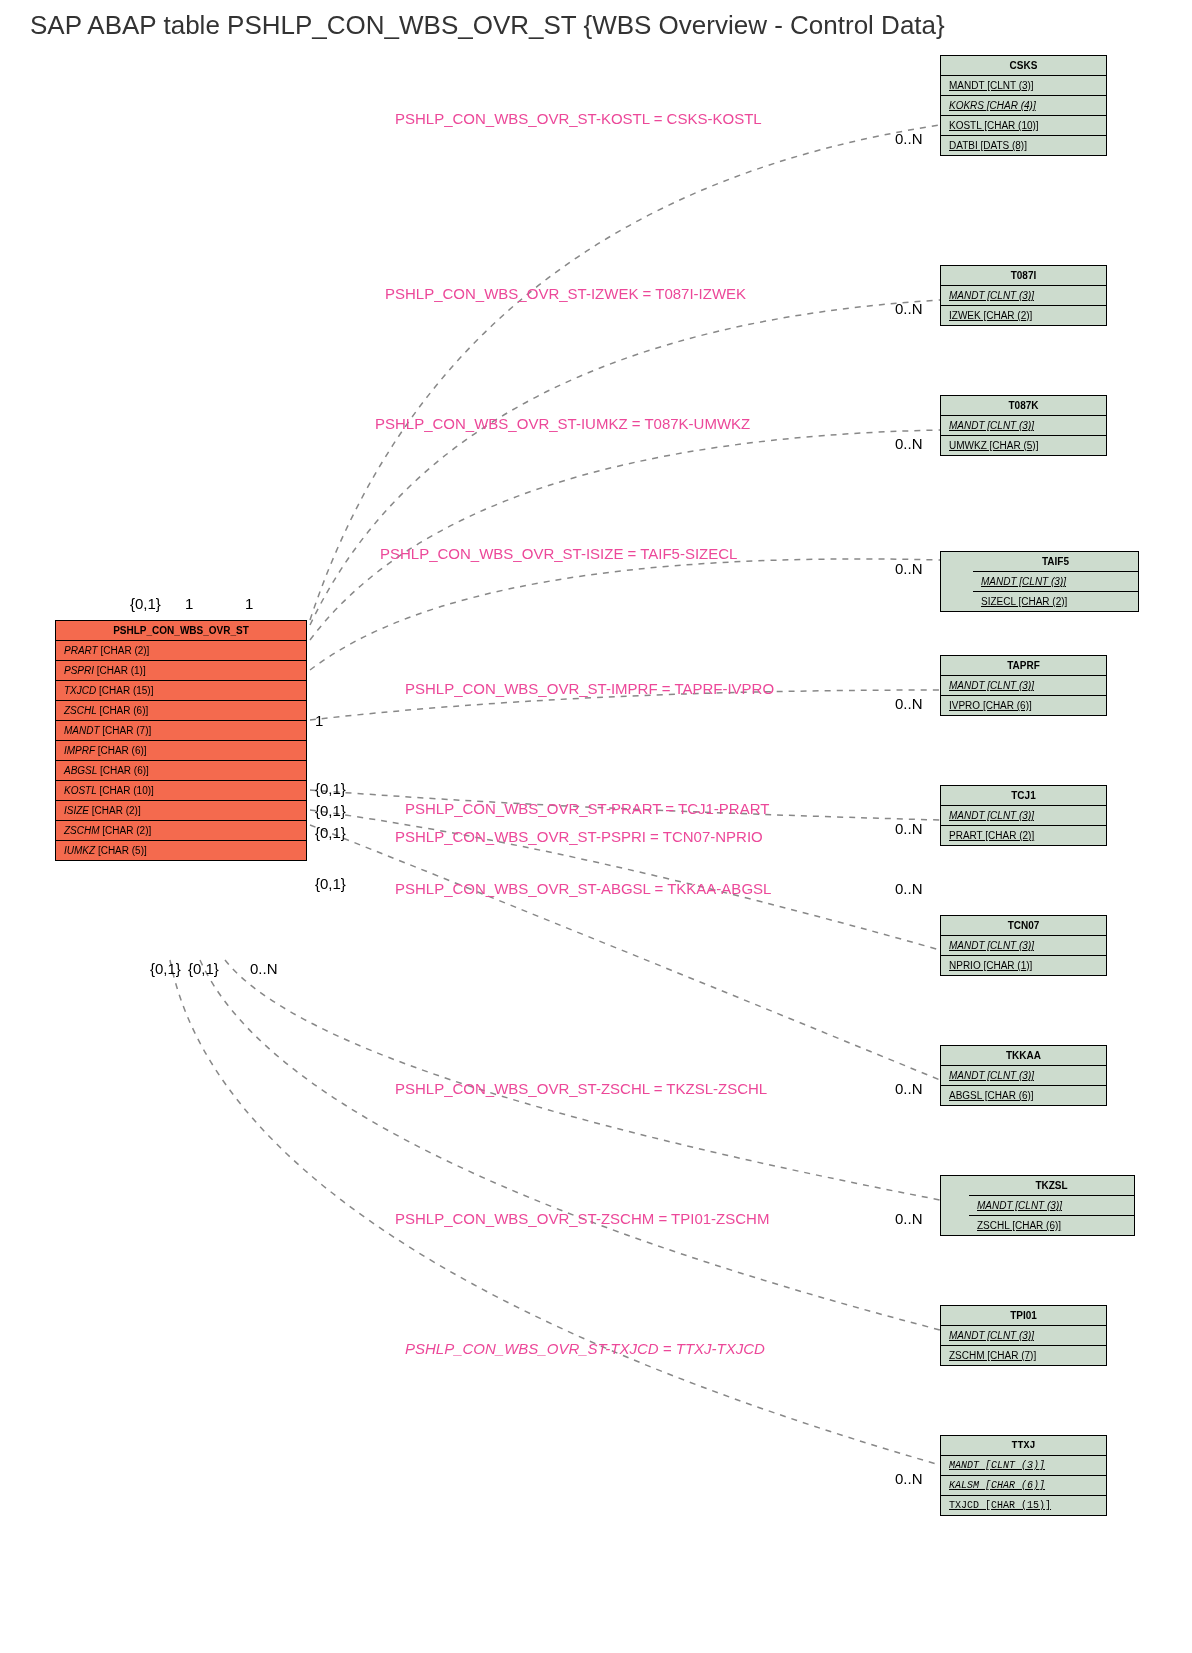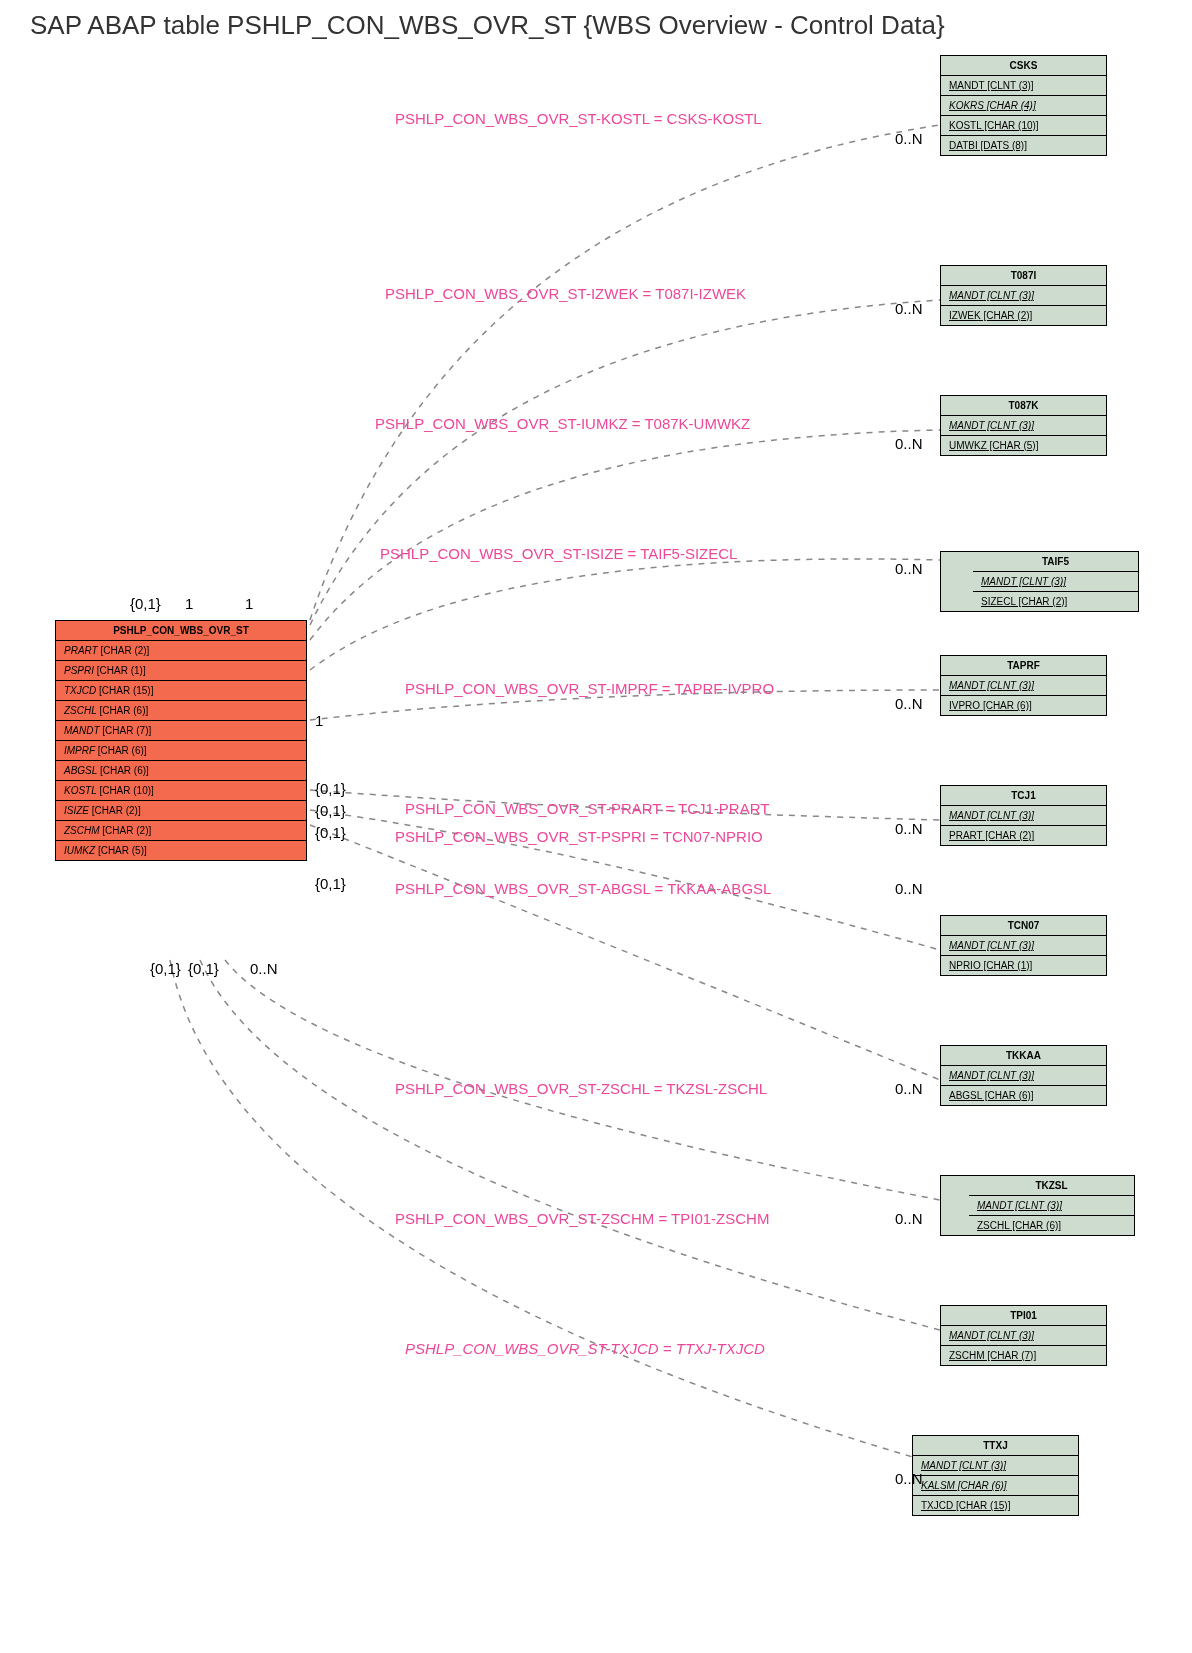--- a/index.html
+++ b/index.html
@@ -144,21 +144,21 @@
     <div class="entity ref-entity" style="left: 940px; top: 1175px; width: 165px; padding-left: 28px;">
       <div class="header">TKZSL</div>
       <div class="row key italic">MANDT [CLNT (3)]</div>
       <div class="row key">ZSCHL [CHAR (6)]</div>
     </div>
     <div class="entity ref-entity" style="left: 940px; top: 1305px; width: 165px;">
       <div class="header">TPI01</div>
       <div class="row key italic">MANDT [CLNT (3)]</div>
       <div class="row key">ZSCHM [CHAR (7)]</div>
     </div>
-    <div class="entity ref-entity" style="left: 912px; top: 1435px; width: 165px;">
+    <div class="entity ref-entity" style="left: 940px; top: 1435px; width: 165px; font-family: Liberation Mono, monospace;">
       <div class="header">TTXJ</div>
       <div class="row key italic">MANDT [CLNT (3)]</div>
       <div class="row key italic">KALSM [CHAR (6)]</div>
       <div class="row key">TXJCD [CHAR (15)]</div>
     </div>
   </div>
 
 <div id="rel-labels">
     <div class="rel-label" style="left: 395px; top: 110px;">PSHLP_CON_WBS_OVR_ST-KOSTL = CSKS-KOSTL</div>
     <div class="card" style="left: 895px; top: 130px;">0..N</div>

